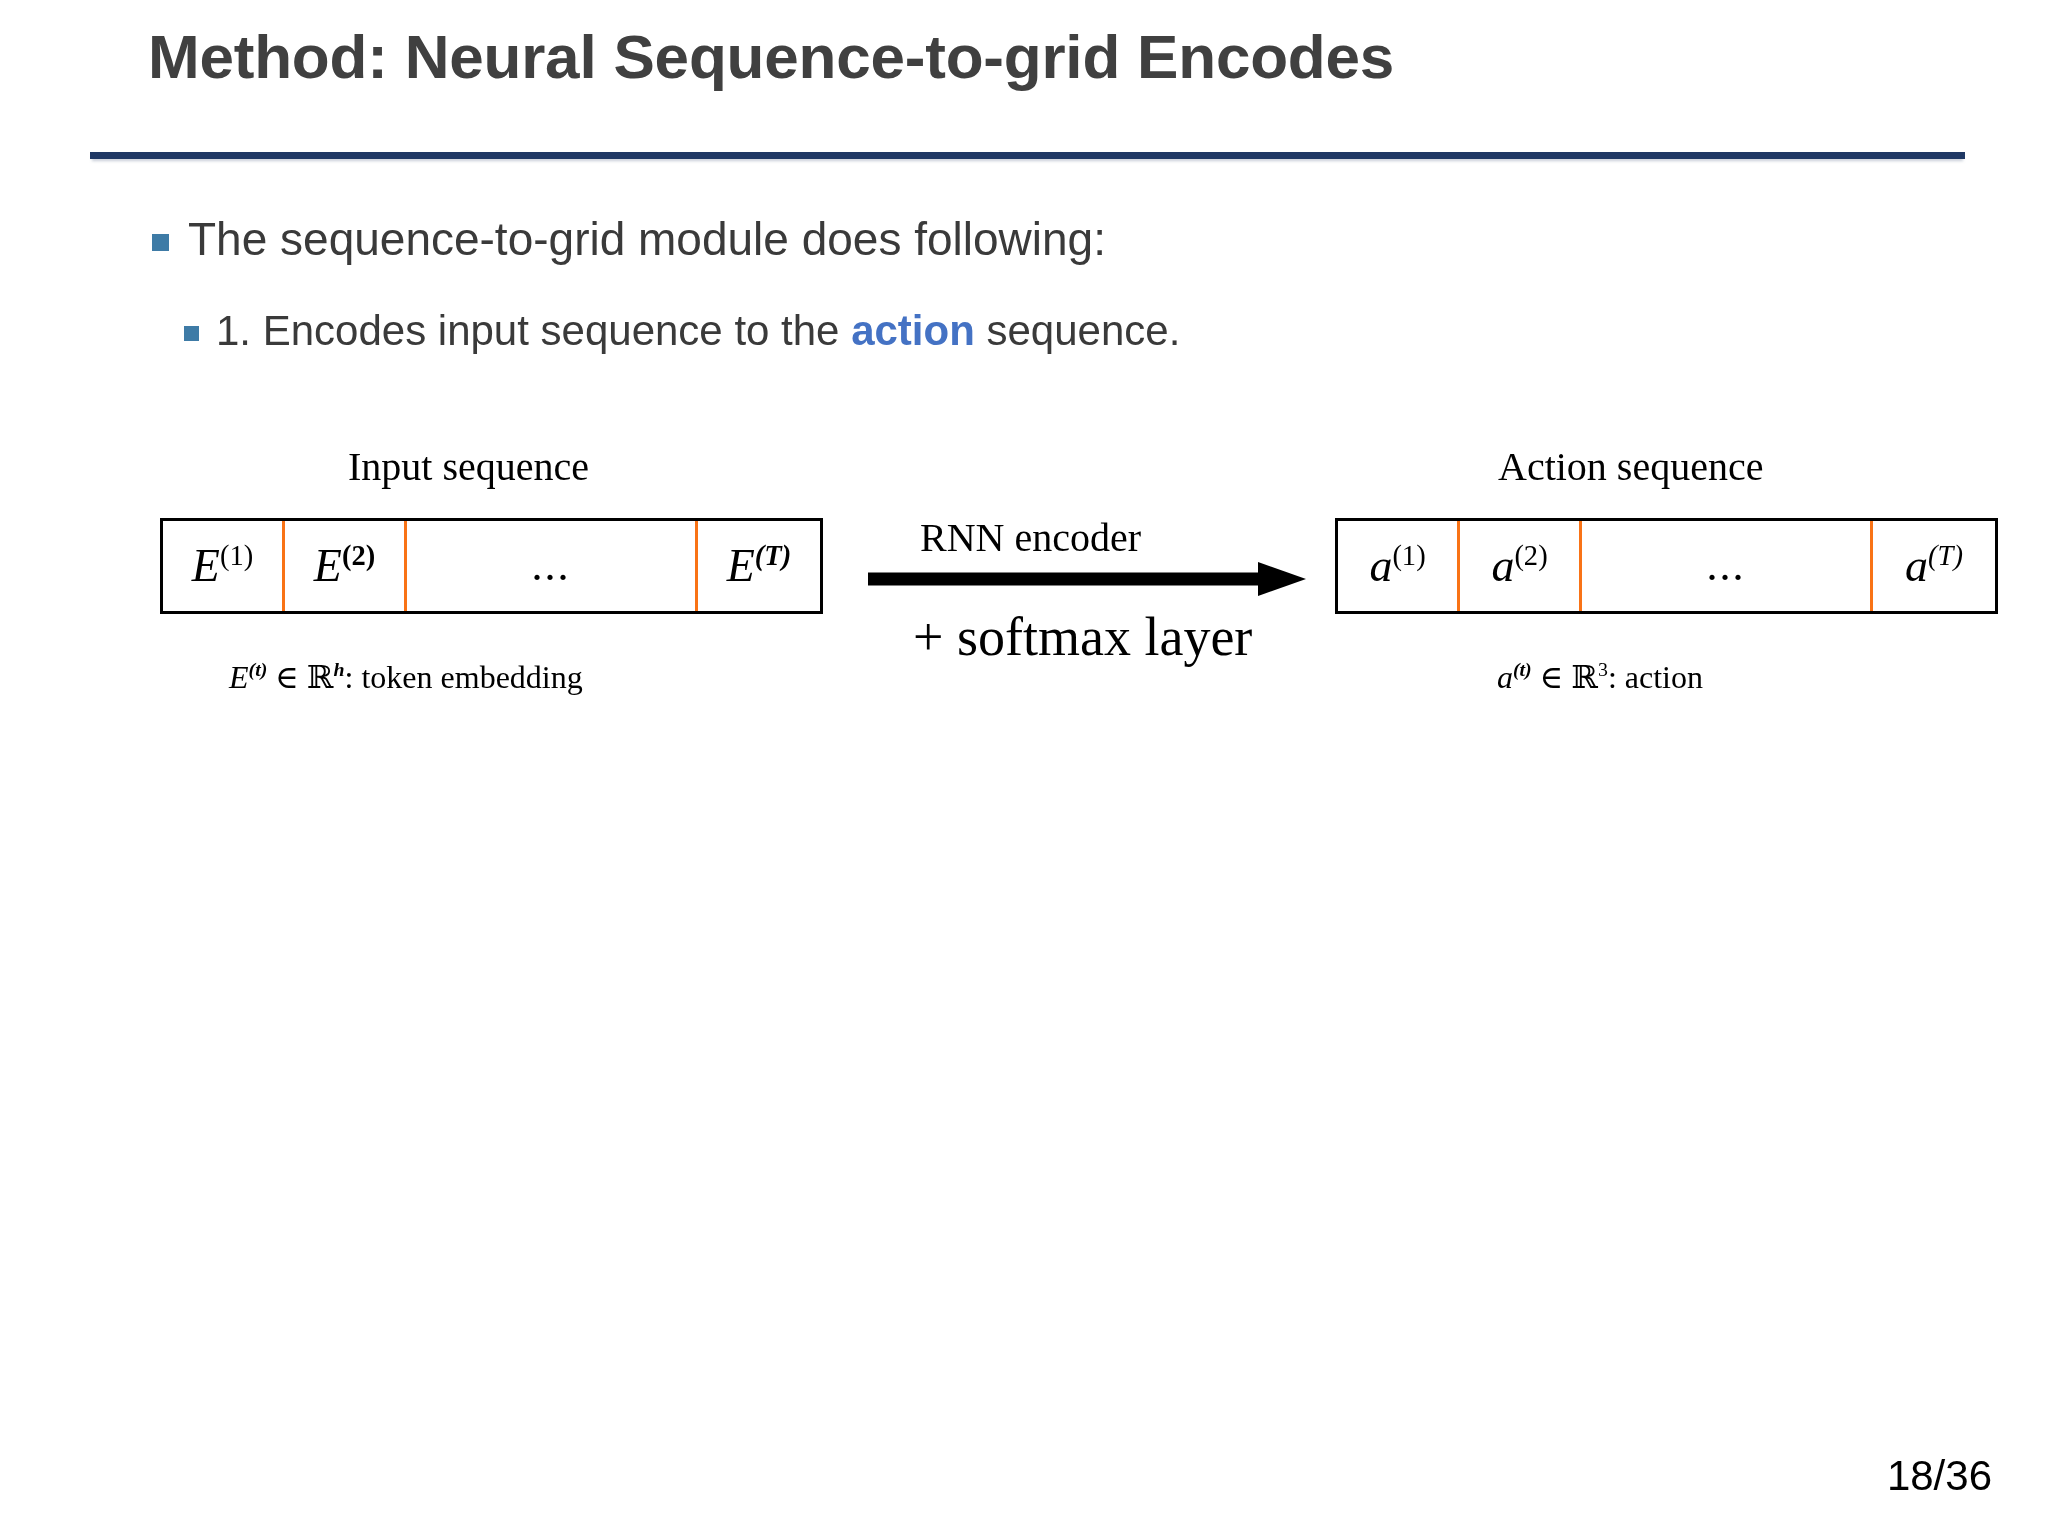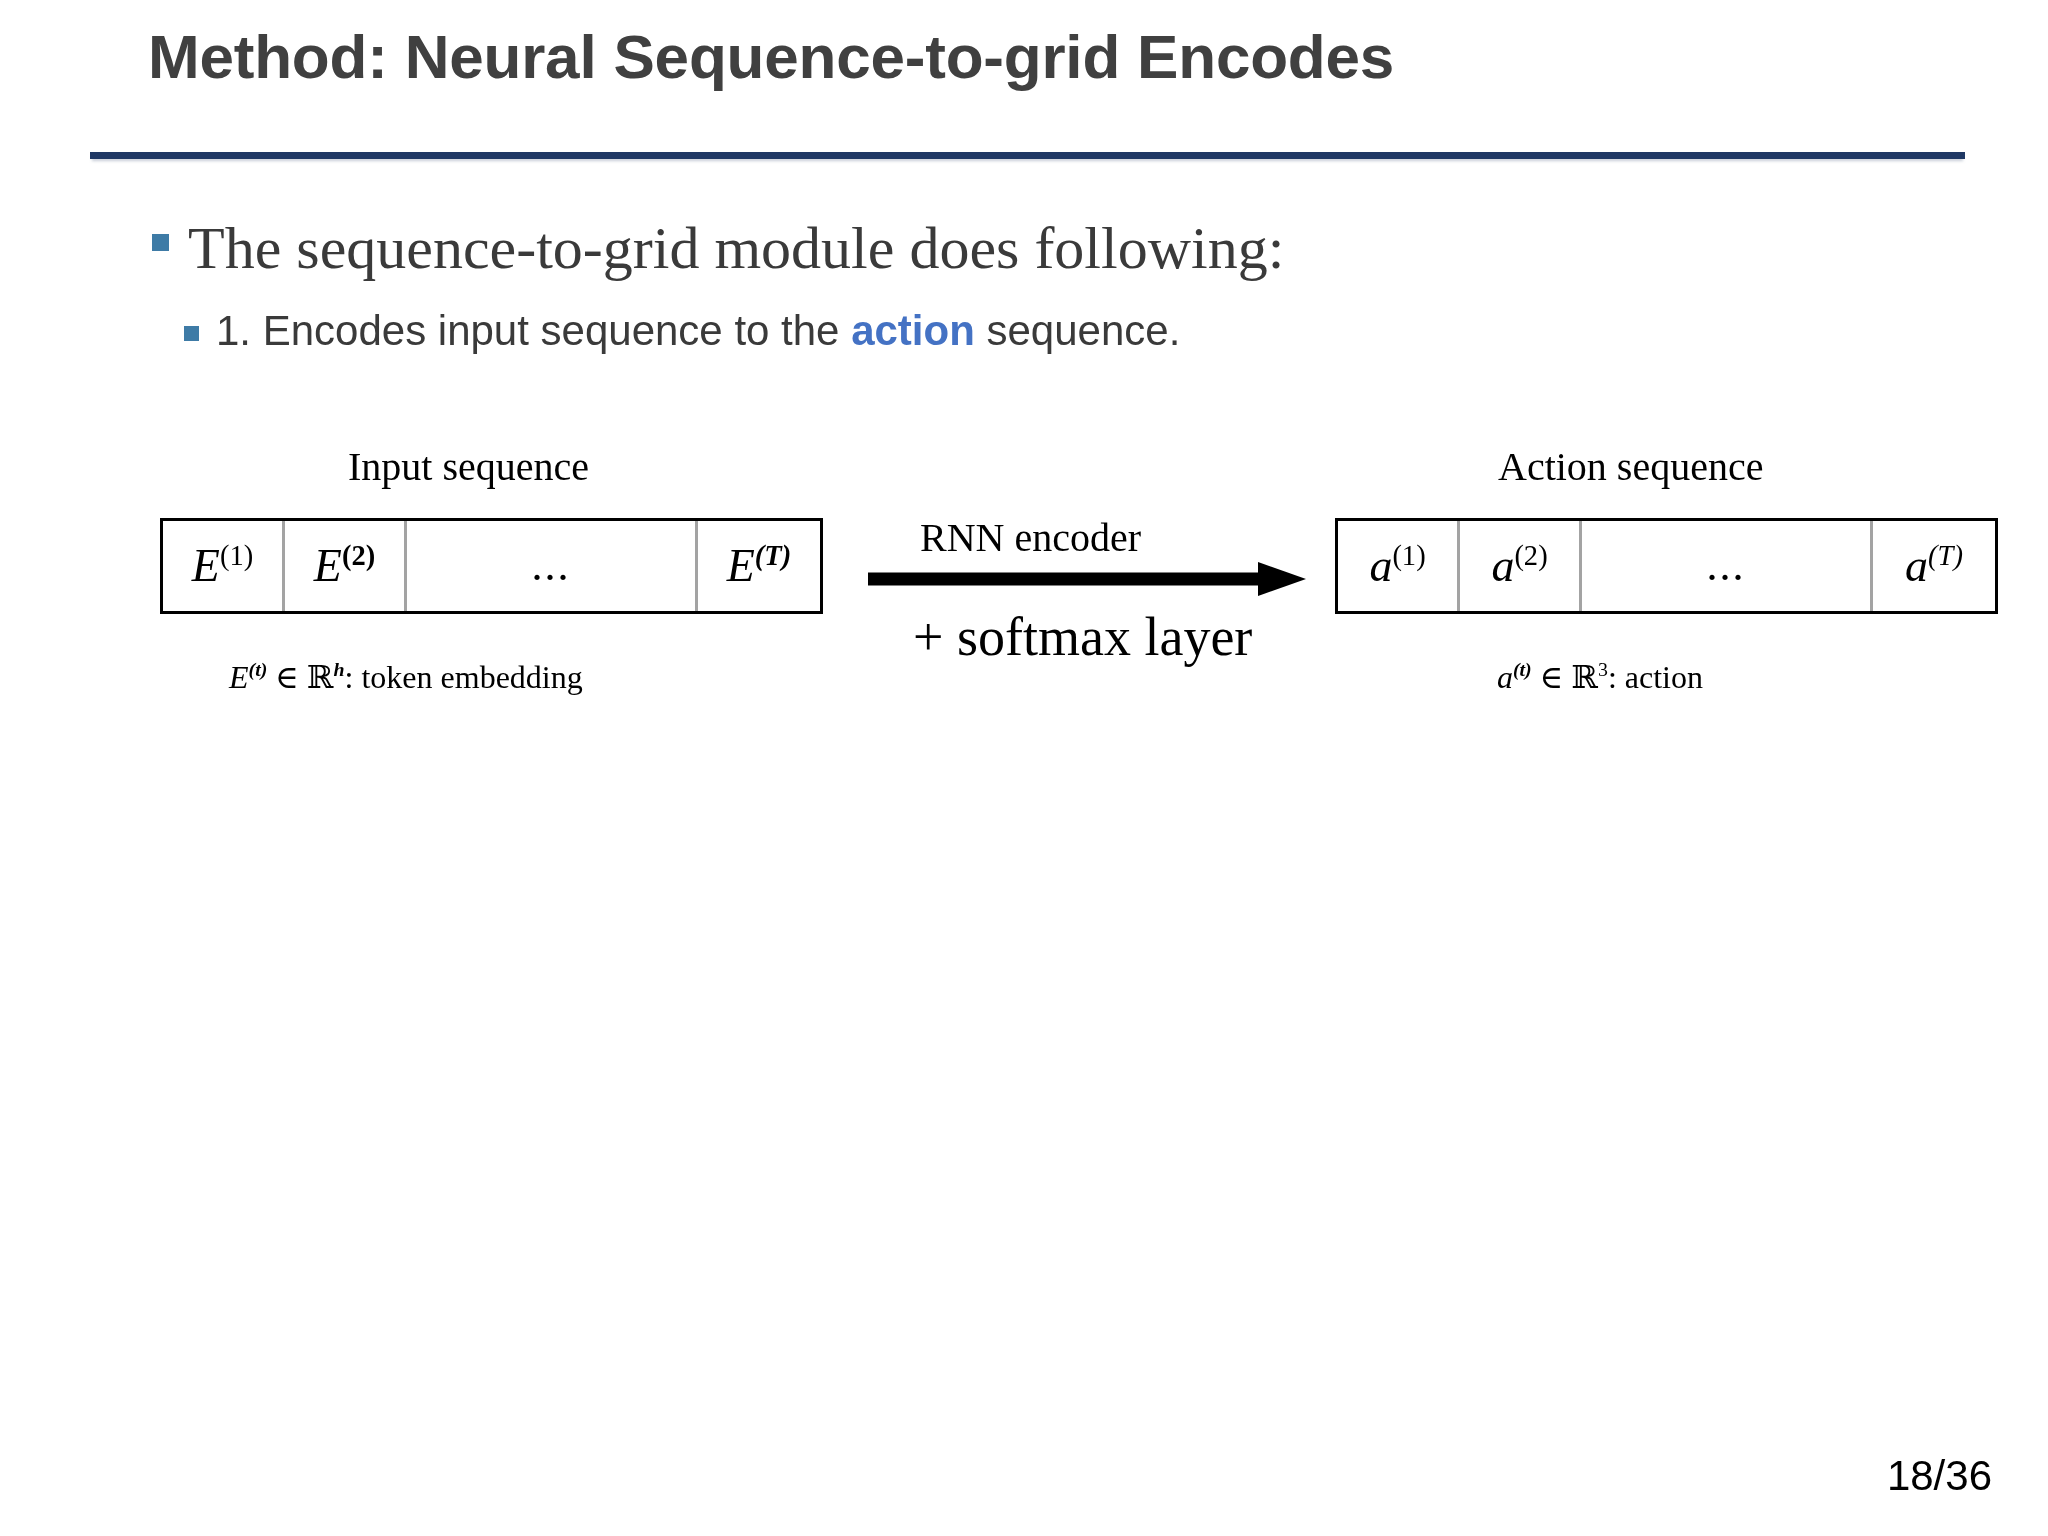--- a/index.html
+++ b/index.html
@@ -49,24 +49,24 @@
   }
   .bullet-l1 .sq {
     width: 17px;
     height: 17px;
     background: #3E7BA6;
     margin-top: 22px;
     margin-right: 19px;
     flex: none;
   }
   .bullet-l1 .txt {
-    font-size: 60px;
+    font-size: 46px;
     color: #3A3A3A;
     line-height: 1.2;
-    font-family: Liberation Serif, serif;
+    font-family: Liberation Sans, sans-serif;
   }
 
   .bullet-l2 {
     position: absolute;
     left: 184px;
     top: 306px;
     display: flex;
     align-items: flex-start;
     white-space: nowrap;
   }
@@ -123,21 +123,21 @@
     width: 663px;
     height: 96px;
   }
   #action-sequence-box {
     left: 1318px;
     top: 518px;
     width: 663px;
     height: 96px;
   }
   .seq-cell {
-    border-right: 3px solid #a3a3a3;
+    border-right: 3px solid #f97316;
     box-sizing: border-box;
     display: flex;
     align-items: center;
     justify-content: center;
     position: relative;
   }
   .seq-cell:last-child { border-right: none; }
   .cell-narrow { width: 122px; }
   .cell-wide { flex: 1 1 auto; }
 

